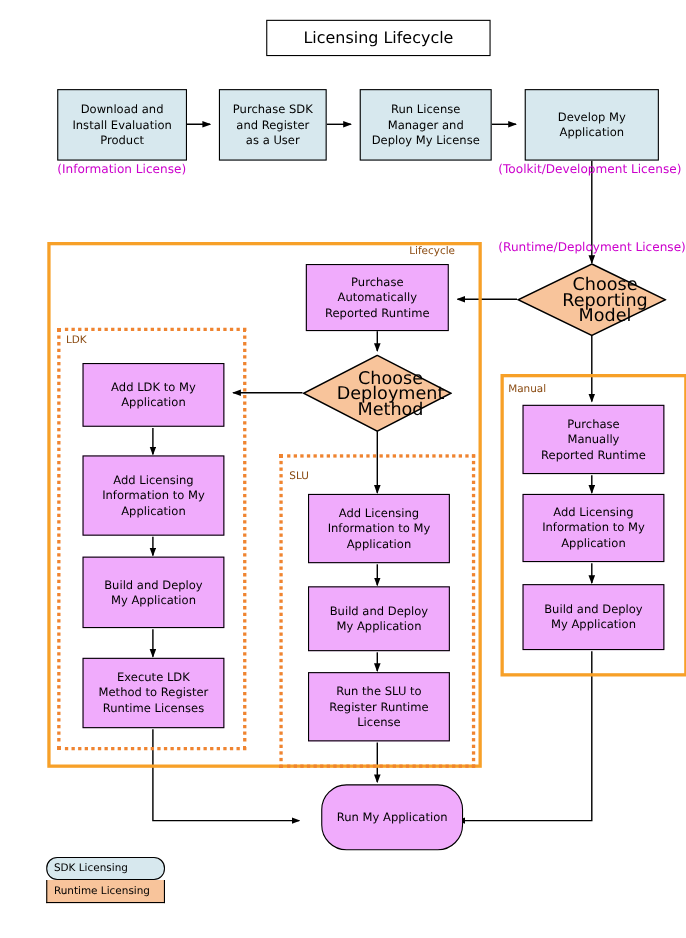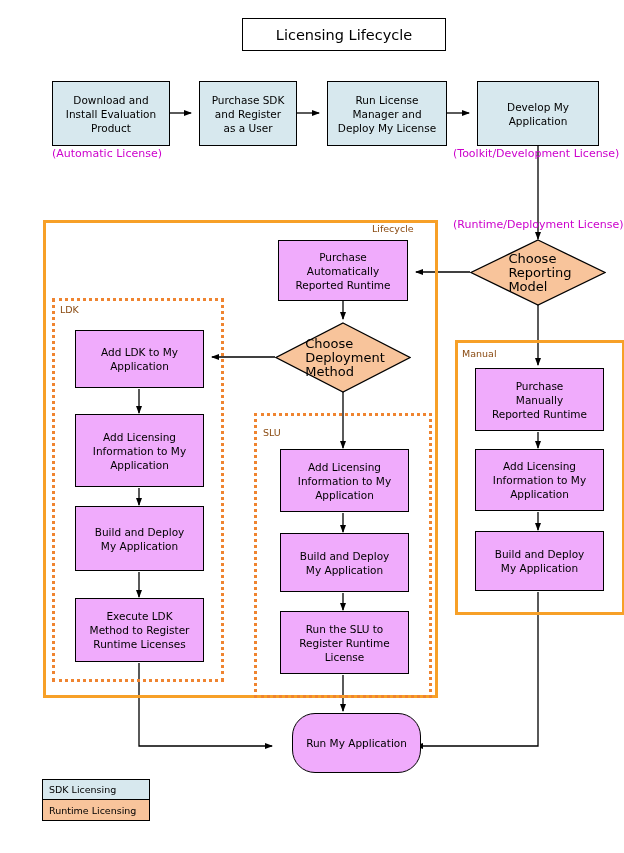--- a/index.html
+++ b/index.html
@@ -38,23 +38,23 @@
     font-size:14.5px;
     color:#000;
   }
 
   
   .diamond{
     position:absolute;
   }
   .diamond svg{position:absolute;left:0;top:0;}
   .diamond .dlabel{
-    position:absolute;left:2px;top:0;width:100%;height:100%;
+    position:absolute;left:12px;top:0;width:100%;height:100%;
     display:flex;align-items:center;justify-content:center;
-    text-align:left;font-size:13px;line-height:14px;
+    text-align:center;font-size:16px;line-height:14px;
     white-space:pre-line;color:#000;
     pointer-events:none;
   }
 
   
   .container-solid{
     position:absolute;box-sizing:border-box;
     border:3px solid #f7a028;background:transparent;
   }
   .container-dotted{
@@ -150,21 +150,21 @@
 and Register
 as a User</div>
 
   <div class="node sdk" style="left:295px;top:81px;width:120px;height:65px;">Run License
 Manager and
 Deploy My License</div>
 
   <div class="node sdk" style="left:445px;top:81px;width:122px;height:65px;">Develop My
 Application</div>
 
-  <div class="lic" style="left:20px;top:147px;">(Automatic License)</div>
+  <div class="lic" style="left:20px;top:147px;">(Information License)</div>
 
   <div class="lic" style="left:421px;top:147px;">(Toolkit/Development License)</div>
 
   <div class="lic" style="left:421px;top:218px;">(Runtime/Deployment License)</div>
 
   <div class="container-solid" style="left:11px;top:220px;width:395px;height:478px;"></div>
   <div class="container-label" style="left:340px;top:223px;">Lifecycle</div>
 
   <div class="container-dotted" style="left:20px;top:298px;width:172px;height:384px;"></div>
   <div class="container-label" style="left:28px;top:304px;">LDK</div>
@@ -229,17 +229,17 @@
   <div class="node runtime" style="left:443px;top:449px;width:129px;height:62px;">Add Licensing
 Information to My
 Application</div>
 
   <div class="node runtime" style="left:443px;top:531px;width:129px;height:60px;">Build and Deploy
 My Application</div>
 
   <div class="node runtime" style="left:260px;top:713px;width:129px;height:60px;border-radius:23px;">Run My Application</div>
 
   <div class="legend" style="left:10px;top:779px;width:108px;">
-    <div class="legend-row sdk" style="height:21px;">SDK Licensing</div>
+    <div class="legend-row sdk" style="height:21px;border-radius:10px;">SDK Licensing</div>
     <div class="legend-row runtime" style="height:21px;">Runtime Licensing</div>
   </div>
 
 </div>
 
 </body></html>

